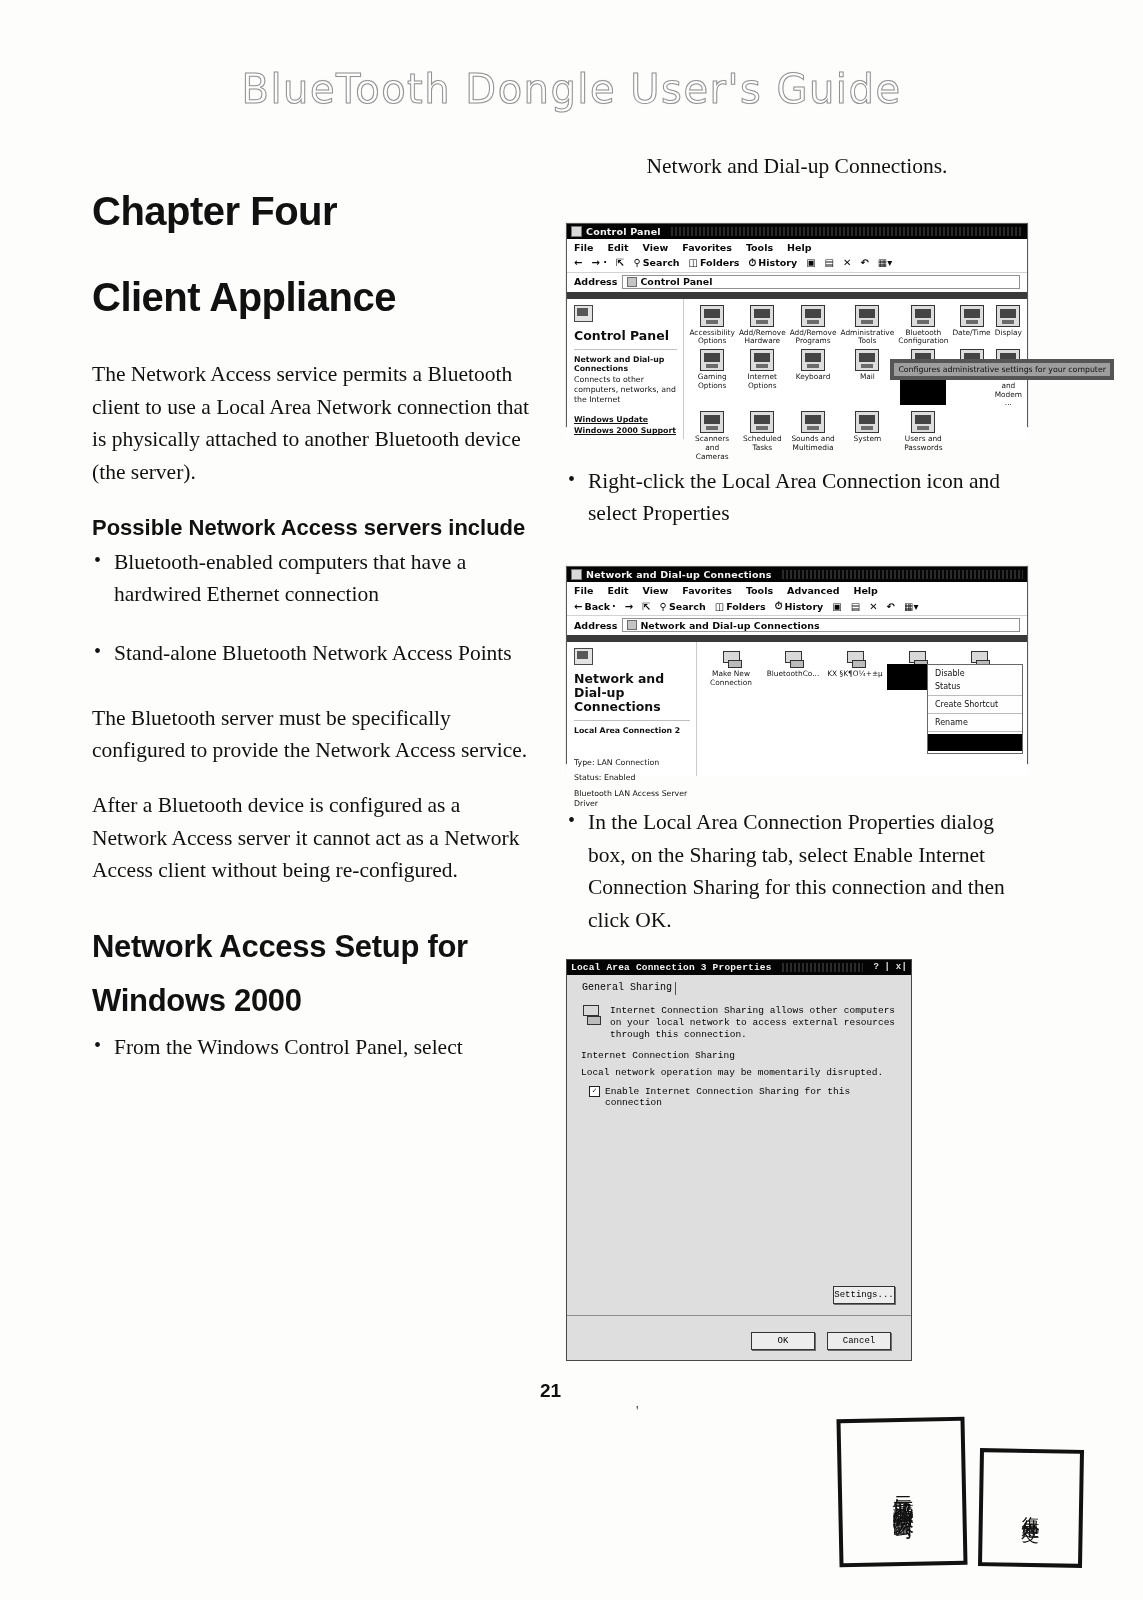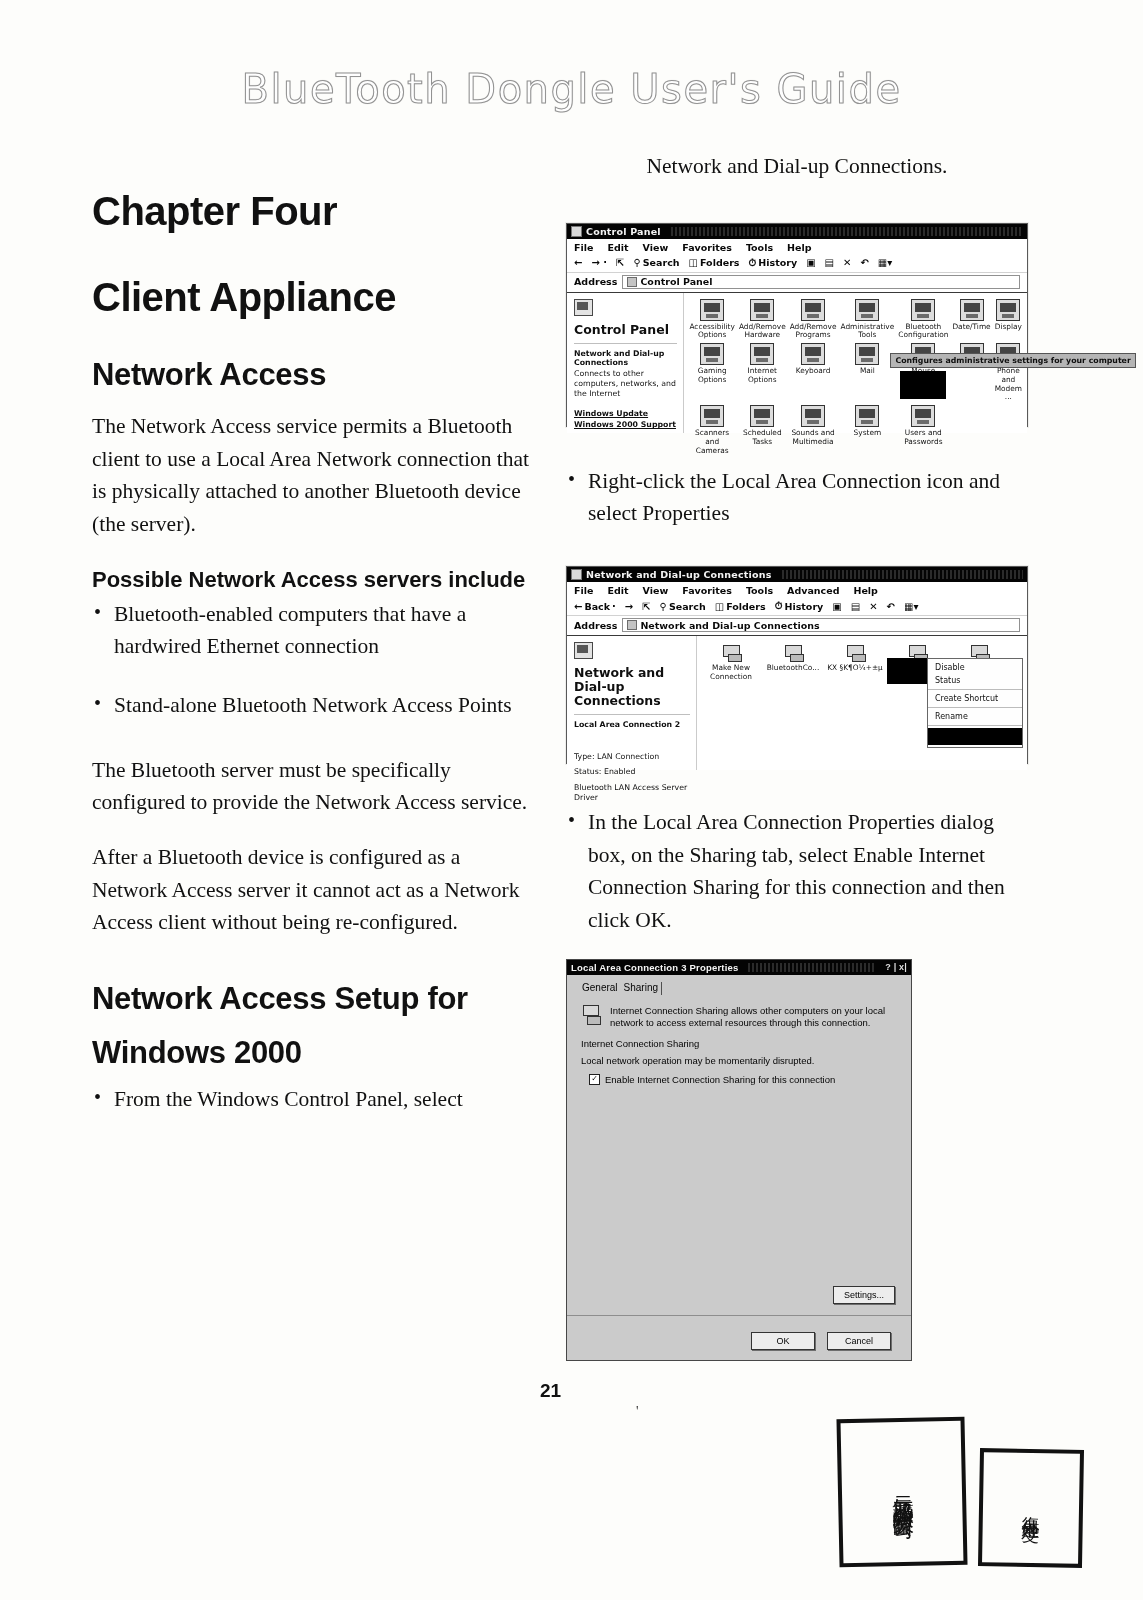--- a/index.html
+++ b/index.html
@@ -93,21 +93,21 @@
   }
   .toolbar {
     display:flex; align-items:center; gap:9px; font-size:9.5px; font-weight:bold;
     padding:2px 7px 3px 7px; color:#151515;
     border-bottom:1px solid #c9c9c6;
   }
   .toolbar .tb-item { display:flex; align-items:center; gap:2px; white-space:nowrap; }
   .glyph { font-family:"DejaVu Sans", sans-serif; font-size:10px; }
   .addrbar {
     display:flex; align-items:center; gap:5px; font-size:9.5px; font-weight:bold;
-    padding:2px 7px 3px 7px; border-bottom:1px solid #be185d; color:#151515;
+    padding:2px 7px 3px 7px; border-bottom:7px solid #be185d; color:#151515;
   }
   .addr-box {
     display:flex; align-items:center; gap:3px;
     border:1px solid #8f8f8c; background:#fbfbf9; padding:0 4px; height:12px; flex:1;
   }
   .mini-ico { width:8px; height:8px; background:#bdbdbd; border:1px solid #6e6e6e; flex:none; }
 
   .shot-body { display:flex; background:#f7f6f3; }
   .side-pane { width:116px; padding:6px 6px 8px 7px; border-right:1px solid #c3c3c0; }
   .side-head { font-size:12.5px; font-weight:bold; margin:7px 0 6px 0; line-height:1.12; }
@@ -126,44 +126,44 @@
   .cp-cell { text-align:center; }
   .cp-ico {
     width:22px; height:20px; margin:0 auto 2px auto;
     border:1px solid #3c3c3c; background:#d3d3d3; position:relative; overflow:hidden;
   }
   .cp-ico:before{content:"";position:absolute;left:3px;top:3px;width:16px;height:9px;background:#4a4a4a;}
   .cp-ico:after{content:"";position:absolute;left:5px;bottom:2px;width:12px;height:4px;background:#6d6d6d;}
   .cp-lab { font-size:7.4px; line-height:1.18; font-weight:500; }
   .tooltip {
     position:absolute; left:206px; top:60px; z-index:4;
-    background:#84cc16; border:1px solid #0369a1;
-    font-size:7.8px; padding:2px 4px; white-space:nowrap;font-weight:bold;
+    background:#22c55e; border:4px solid #0369a1;
+    font-size:7.8px; padding:2px 4px; white-space:nowrap;
   }
   .redact { position:absolute; background:#000; }
 
   
   .nc-grid { flex:1; display:flex; gap:2px; padding:8px 4px 10px 4px; position:relative; }
   .nc-cell { width:60px; text-align:center; }
   .nc-ico { width:22px; height:18px; margin:0 auto 2px auto; position:relative; }
   .nc-ico:before{content:"";position:absolute;left:3px;top:1px;width:15px;height:10px;border:1px solid #3a3a3a;background:#cfcfcf;}
   .nc-ico:after{content:"";position:absolute;left:8px;bottom:0;width:12px;height:6px;border:1px solid #3a3a3a;background:#b5b5b5;}
   .nc-lab { font-size:7.4px; line-height:1.2; }
   .ctxmenu {
     position:absolute; right:4px; top:22px; width:94px;
     background:#f2f1ee; border:1px solid #6a6a6a; padding:2px 0; z-index:5;
   }
   .ctxmenu div { font-size:8px; padding:2px 7px; }
   .ctxmenu .sep { border-top:1px solid #b6b6b3; padding:0; margin:2px 0; height:0; }
   .ctx-black { background:#000; height:13px; }
 
   
   .dlg {
-    position:relative; background:#7dd3fc; border:1px solid #4d4d4d;
-    font-family:Liberation Sans, sans-serif; filter:contrast(1.12) grayscale(1);
+    position:relative; background:#86efac; border:1px solid #4d4d4d;
+    font-family:Liberation Mono, monospace; filter:contrast(1.12) grayscale(1);
   }
   .dlg-tabs { display:flex; gap:0; padding:7px 12px 0 12px; font-size:10px; }
   .dlg-tabs .tab { padding:0 3px 2px 3px; }
   .dlg-tabs .tab.active { font-weight:normal; border-right:1px solid #555; }
   .dlg-row { display:flex; gap:7px; padding:10px 14px 2px 14px; }
   .dlg-ico { width:22px; height:20px; position:relative; flex:none; }
   .dlg-ico:before{content:"";position:absolute;left:2px;top:0;width:14px;height:9px;border:1px solid #3a3a3a;background:#cfcfcf;}
   .dlg-ico:after{content:"";position:absolute;left:6px;bottom:0;width:12px;height:7px;border:1px solid #3a3a3a;background:#b5b5b5;}
   .dlg-desc { font-size:9.5px; line-height:1.28; }
   .dlg-lab { font-size:9.5px; padding:7px 14px 0 14px; }
@@ -199,21 +199,20 @@
 </head>
 <body>
 
 <div class="page">
 
   <div class="runhead">BlueTooth Dongle User's Guide</div>
 
   <div class="col-left">
     <h1 class="chapter">Chapter Four</h1>
     <h1 class="chapter second">Client Appliance</h1>
-    <h2 class="sec">Network Access</h2>
     <p class="body">The Network Access service permits a Bluetooth client to use a Local Area Network connection that is physically attached to another Bluetooth device (the server).</p>
 
     <h3 class="sub">Possible Network Access servers include</h3>
     <ul class="bul">
       <li>Bluetooth-enabled computers that have a hardwired Ethernet connection</li>
       <li style="margin-top:26px">Stand-alone Bluetooth Network Access Points</li>
     </ul>
 
     <p class="body" style="margin-top:32px">The Bluetooth server must be specifically configured to provide the Network Access service.</p>
     <p class="body">After a Bluetooth device is configured as a Network Access server it cannot act as a Network Access client without being re-configured.</p>

